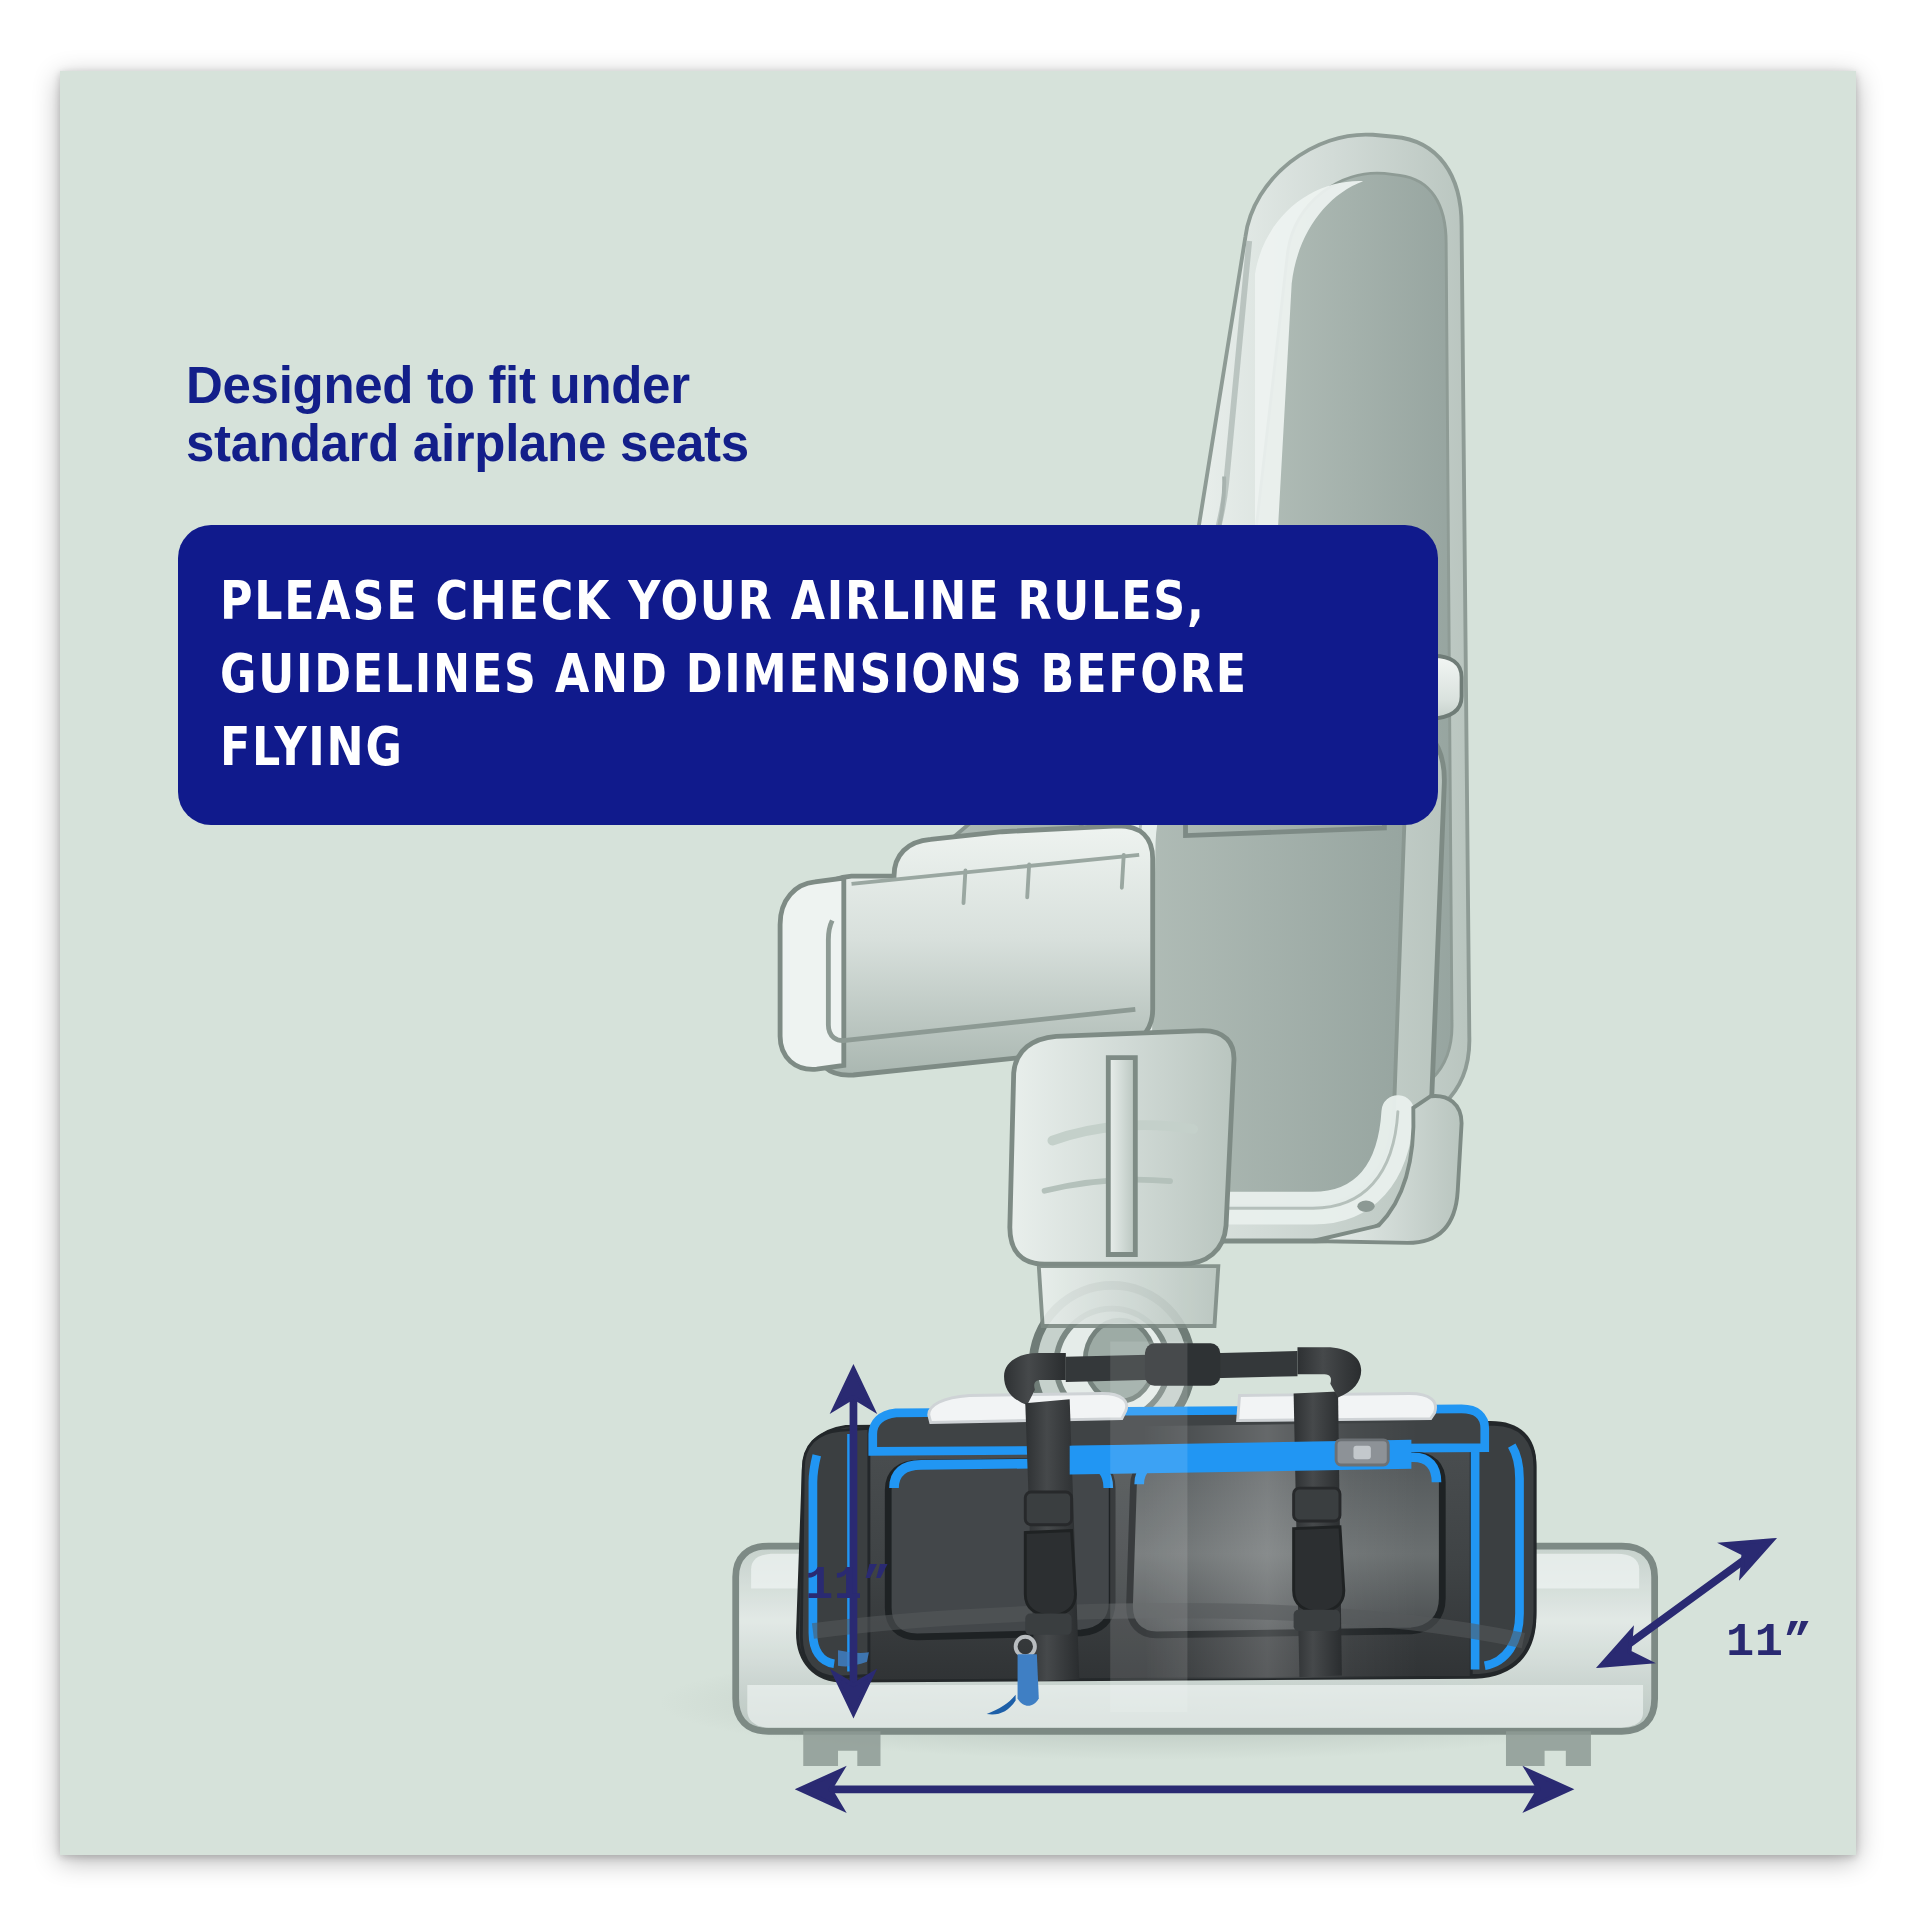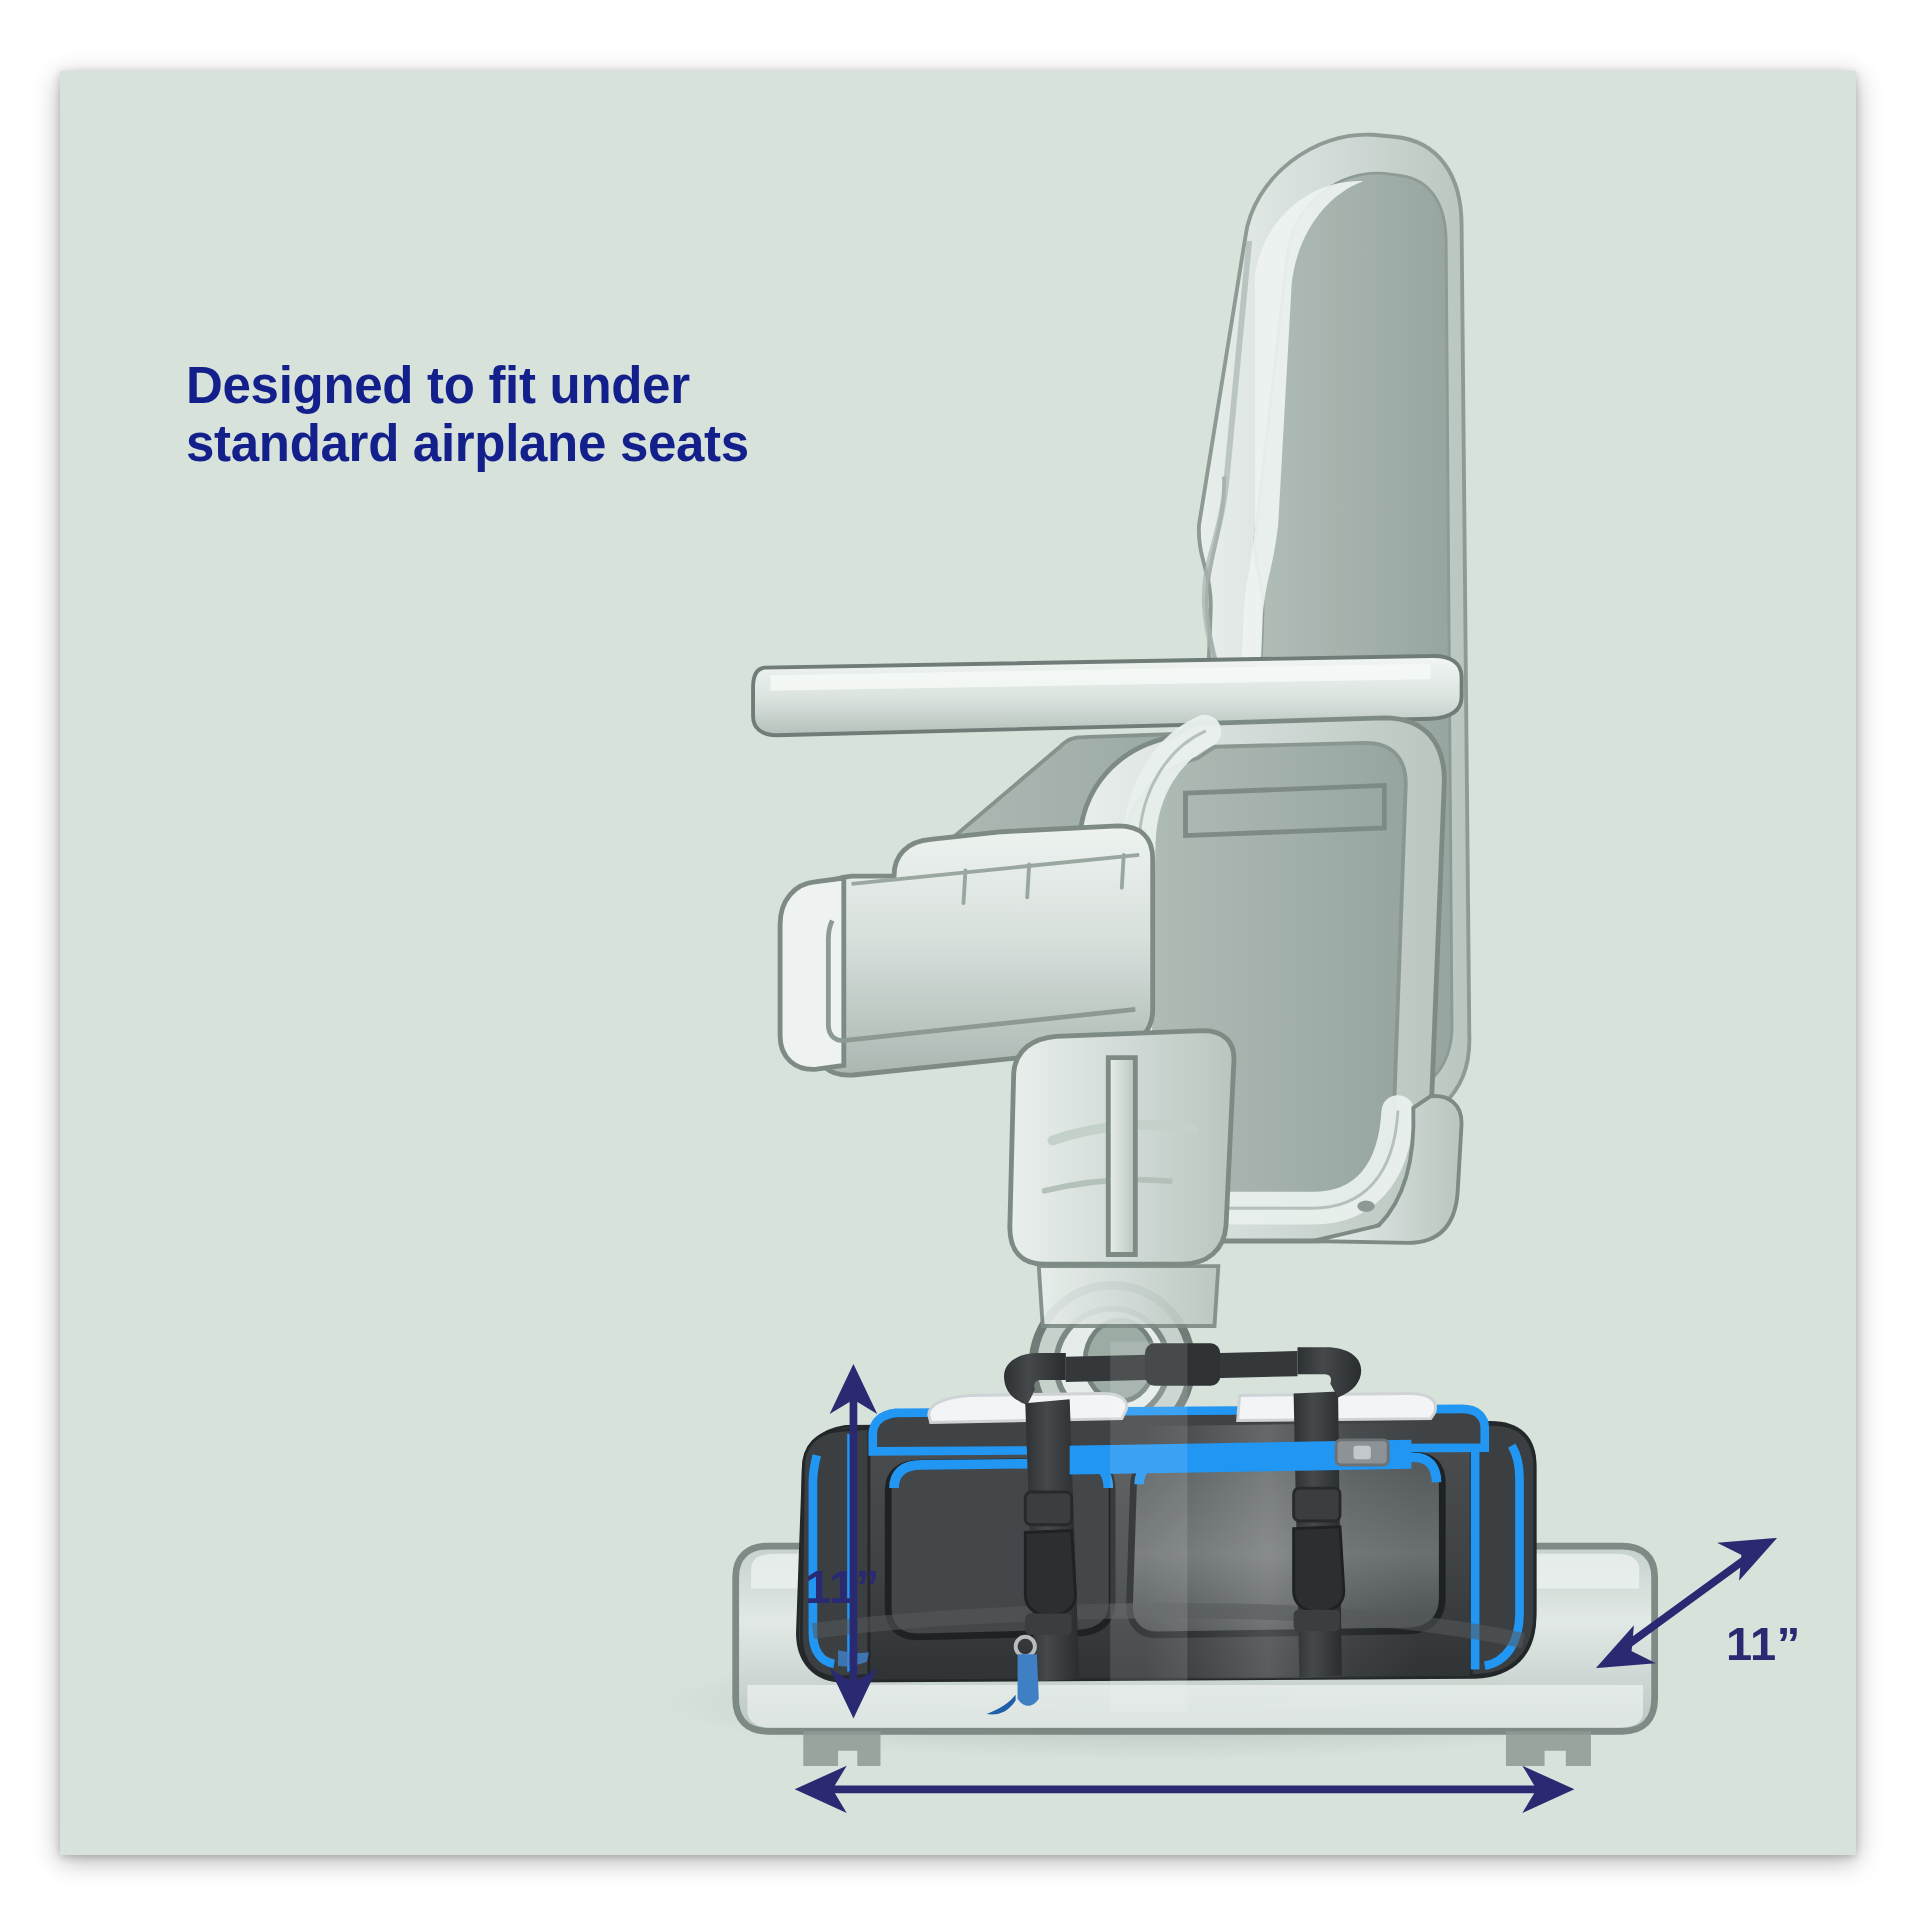--- a/index.html
+++ b/index.html
@@ -36,21 +36,21 @@
   .para{
     position:absolute;left:126px;top:822px;width:734px;
     color:#131f8a;font-weight:700;font-size:48px;line-height:1.30;
     letter-spacing:-0.2px;white-space:pre-line;
   }
 
   
   .dimlabel{
     position:absolute;color:#2a2a72;font-weight:700;
     font-size:47px;letter-spacing:0.5px;
-    font-family:Liberation Sans, sans-serif;
+    font-family:Liberation Mono, monospace;
   }
   #dim-h-label{left:745px;top:1488px;}
   #dim-d-label{left:1666px;top:1545px;}
 
   svg{display:block;}
   #art{position:absolute;left:0;top:0;width:1807px;height:1784px;}
   #dims{position:absolute;left:0;top:0;width:1807px;height:1784px;pointer-events:none;}
 </style>
 </head>
 <body>
@@ -326,20 +326,25 @@
 
         <line x1="1608" y1="1642" x2="1762" y2="1530"></line>
         <path d="M1596,1652 L1646,1648 L1626,1638 L1628,1616 Z" stroke-width="4"></path>
         <path d="M1774,1522 L1724,1526 L1744,1536 L1742,1558 Z" stroke-width="4"></path>
       </g>
     </svg>
 
     <div class="headline">Designed to fit under
 standard airplane seats</div>
 
+    <div class="banner">
+      <div class="banner-line">PLEASE CHECK YOUR AIRLINE RULES,</div>
+      <div class="banner-line">GUIDELINES AND DIMENSIONS BEFORE</div>
+      <div class="banner-line">FLYING</div>
+    </div>
 
 
     <div class="dimlabel" id="dim-h-label">11”</div>
 
     <div class="dimlabel" id="dim-d-label">11”</div>
 
   </div>
 </div>
 
 

